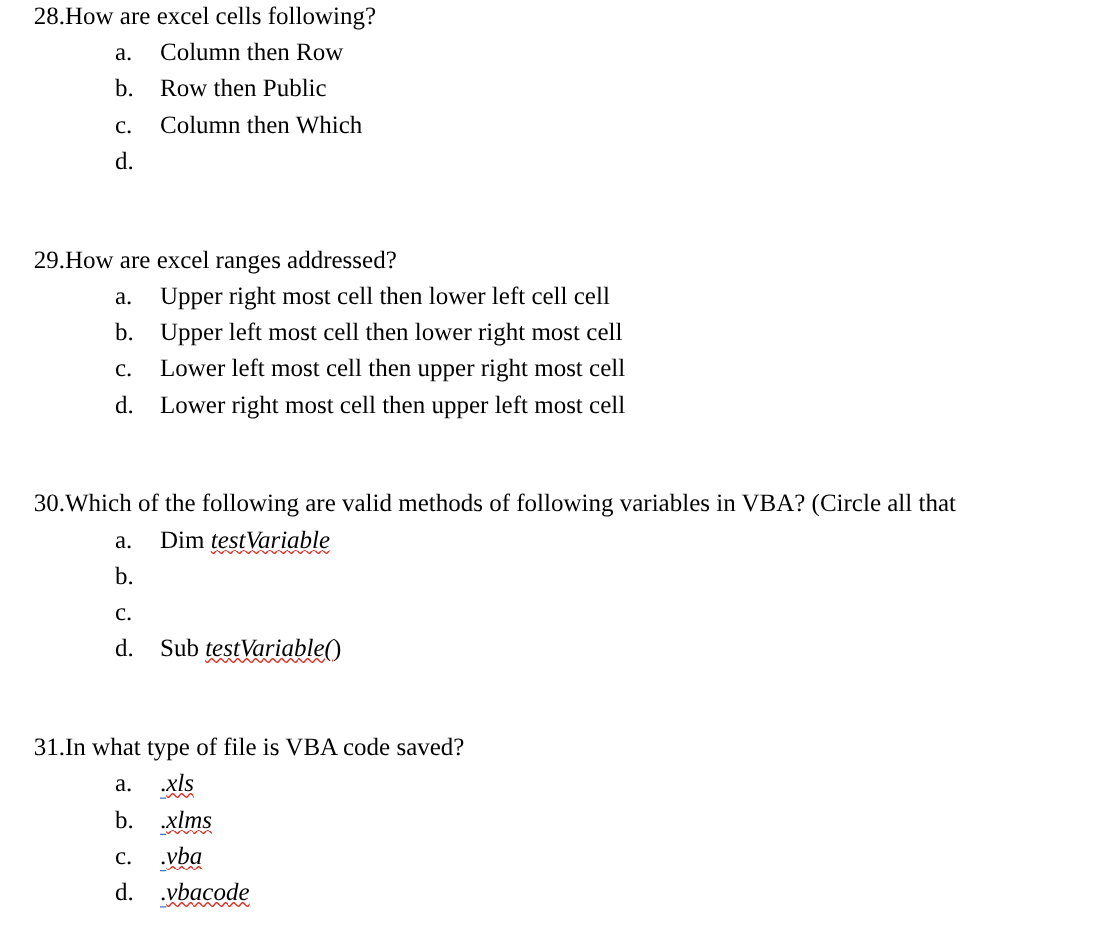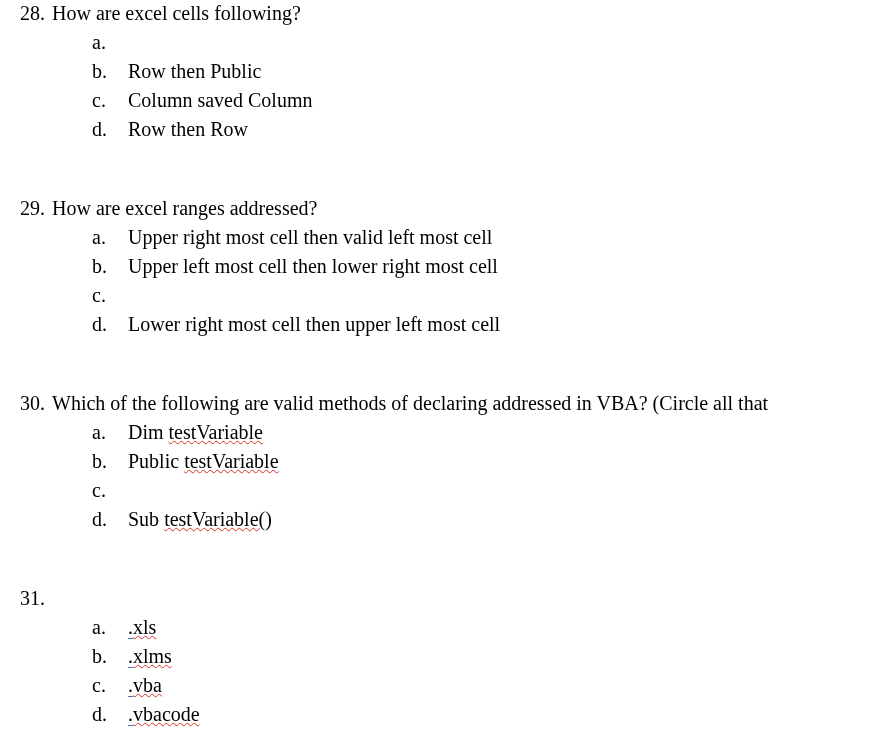--- a/index.html
+++ b/index.html
@@ -13,20 +13,21 @@
       line-height: 1.35;
     }
     .question {
       margin-bottom: 52px;
     }
     .q-text {
       margin: 0;
     }
     .q-line {
       display: flex;
+      text-align: right;
     }
     .q-num {
       min-width: 32px;
     }
     .q-continue {
       padding-left: 32px;
     }
     .options {
       margin: 2px 0 0 0;
       padding-left: 72px;
@@ -36,105 +37,107 @@
       margin-bottom: 2px;
     }
     .opt-marker {
       min-width: 36px;
     }
     .squiggle {
       text-decoration-line: underline;
       text-decoration-style: wavy;
       text-decoration-color: #d93025;
       text-decoration-thickness: 1px;
+      font-style: italic;
     }
     .blue-uline {
       border-bottom: 1px solid #4472c4;
     }
   </style>
 </head>
 <body>
 
 <div class="question">
   <div class="q-text q-line">
     <span class="q-num">28.</span>
     <span>How are excel cells following?</span>
   </div>
   <div class="options">
     <div class="option">
       <span class="opt-marker">a.</span>
+      <span>Column then Row</span>
     </div>
     <div class="option">
       <span class="opt-marker">b.</span>
       <span>Row then Public</span>
     </div>
     <div class="option">
       <span class="opt-marker">c.</span>
-      <span>Column saved Column</span>
+      <span>Column then Which</span>
     </div>
     <div class="option">
       <span class="opt-marker">d.</span>
-      <span>Row then Row</span>
     </div>
   </div>
 </div>
 
 <div class="question">
   <div class="q-text q-line">
     <span class="q-num">29.</span>
     <span>How are excel ranges addressed?</span>
   </div>
   <div class="options">
     <div class="option">
       <span class="opt-marker">a.</span>
-      <span>Upper right most cell then valid left most cell</span>
+      <span>Upper right most cell then lower left cell cell</span>
     </div>
     <div class="option">
       <span class="opt-marker">b.</span>
       <span>Upper left most cell then lower right most cell</span>
     </div>
     <div class="option">
       <span class="opt-marker">c.</span>
+      <span>Lower left most cell then upper right most cell</span>
     </div>
     <div class="option">
       <span class="opt-marker">d.</span>
       <span>Lower right most cell then upper left most cell</span>
     </div>
   </div>
 </div>
 
 <div class="question">
   <div class="q-text">
     <div class="q-line">
       <span class="q-num">30.</span>
-      <span>Which of the following are valid methods of declaring addressed in VBA? (Circle all that</span>
+      <span>Which of the following are valid methods of following variables in VBA? (Circle all that</span>
     </div>
   </div>
   <div class="options">
     <div class="option">
       <span class="opt-marker">a.</span>
       <span><span>Dim </span><span class="squiggle">testVariable</span></span>
     </div>
     <div class="option">
       <span class="opt-marker">b.</span>
-      <span><span>Public </span><span class="squiggle">testVariable</span></span>
     </div>
     <div class="option">
       <span class="opt-marker">c.</span>
     </div>
     <div class="option">
       <span class="opt-marker">d.</span>
       <span><span>Sub </span><span class="squiggle">testVariable(</span><span>)</span></span>
     </div>
   </div>
 </div>
 
 <div class="question" style="margin-bottom:0;">
   <div class="q-text q-line">
     <span class="q-num">31.</span>
+    <span>In what type of file is VBA code saved?</span>
   </div>
   <div class="options">
     <div class="option">
       <span class="opt-marker">a.</span>
       <span><span class="blue-uline">.</span><span class="squiggle">xls</span></span>
     </div>
     <div class="option">
       <span class="opt-marker">b.</span>
       <span><span class="blue-uline">.</span><span class="squiggle">xlms</span></span>
     </div>

